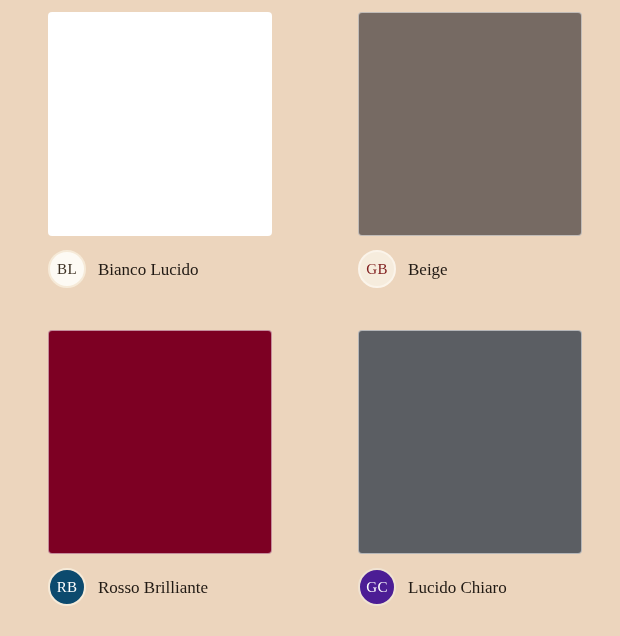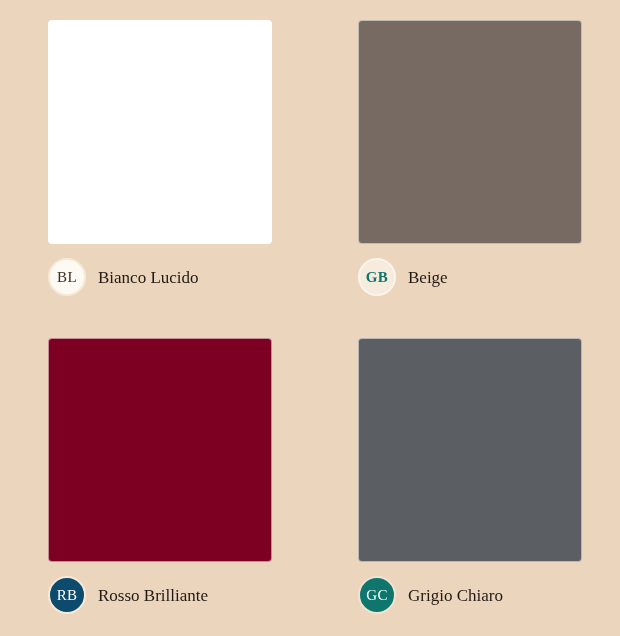--- a/index.html
+++ b/index.html
@@ -23,21 +23,21 @@
     width: 620px;
     height: 636px;
     display: grid;
     grid-template-columns: 310px 310px;
     grid-template-rows: 318px 318px;
   }
 
   .swatch-card {
     position: relative;
     box-sizing: border-box;
-    padding: 20px 0 0 48px;
+    padding: 12px 0 0 48px;
   }
 
   .swatch-chip {
     width: 224px;
     height: 224px;
     border-radius: 4px;
     border: 1px solid rgba(255, 255, 255, 0.55);
     box-sizing: border-box;
     display: block;
   }
@@ -82,34 +82,34 @@
     <div class="swatch-chip" style="background: rgb(255, 255, 255);"></div>
     <div class="swatch-caption">
       <div class="swatch-badge" style="background: rgb(253, 250, 244); color: rgb(59, 47, 34); border: 2px solid rgb(246, 234, 216);">BL</div>
       <div class="swatch-label" style="color: rgb(33, 26, 20);">Bianco Lucido</div>
     </div>
   </div>
 
   <div class="swatch-card">
     <div class="swatch-chip" style="background: rgb(118, 106, 99);"></div>
     <div class="swatch-caption">
-      <div class="swatch-badge" style="background: rgb(246, 236, 221); color: #0f766e; border: 2px solid rgb(251, 244, 234); font-weight: bold;">GB</div>
+      <div class="swatch-badge" style="background: rgb(246, 236, 221); color: #7f1d1d; border: 2px solid rgb(251, 244, 234);">GB</div>
       <div class="swatch-label" style="color: rgb(33, 26, 20);">Beige</div>
     </div>
   </div>
 
   <div class="swatch-card">
     <div class="swatch-chip" style="background: rgb(125, 0, 35);"></div>
     <div class="swatch-caption">
       <div class="swatch-badge" style="background: #0c4a6e; color: rgb(255, 255, 255); border: 2px solid rgb(246, 234, 216);">RB</div>
       <div class="swatch-label" style="color: rgb(33, 26, 20); font-family: Liberation Serif, serif;">Rosso Brilliante</div>
     </div>
   </div>
 
   <div class="swatch-card">
     <div class="swatch-chip" style="background: rgb(91, 94, 99);"></div>
     <div class="swatch-caption">
-      <div class="swatch-badge" style="background: #0f766e; color: rgb(255, 255, 255); border: 2px solid rgb(240, 227, 210);">GC</div>
-      <div class="swatch-label" style="color: rgb(33, 26, 20);">Grigio Chiaro</div>
+      <div class="swatch-badge" style="background: #4c1d95; color: rgb(255, 255, 255); border: 2px solid rgb(240, 227, 210);">GC</div>
+      <div class="swatch-label" style="color: rgb(33, 26, 20);">Lucido Chiaro</div>
     </div>
   </div>
 
 </div>
 
 </body></html>

